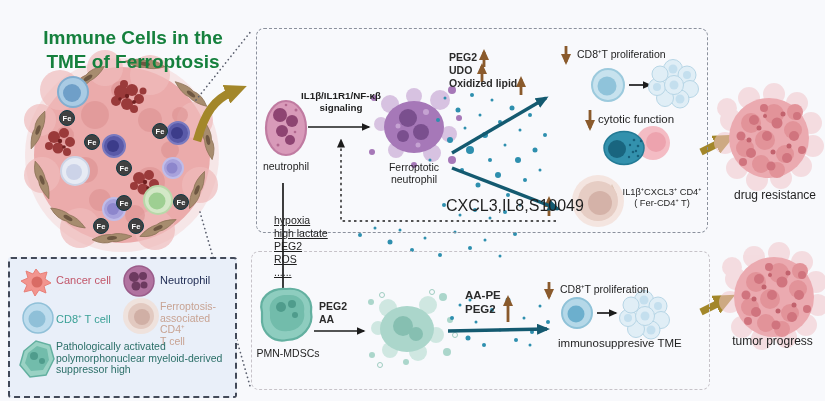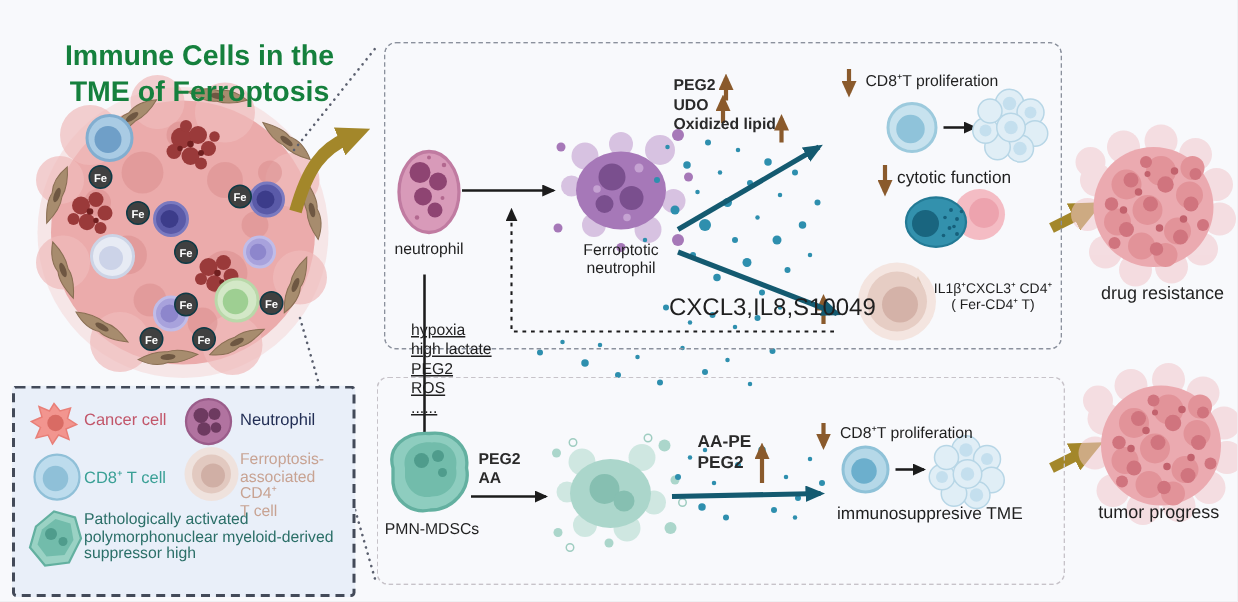--- a/index.html
+++ b/index.html
@@ -467,20 +467,22 @@
 <div class="fe" style="left:59px;top:110px;">Fe</div>
 <div class="fe" style="left:84px;top:134px;">Fe</div>
 <div class="fe" style="left:152px;top:123px;">Fe</div>
 <div class="fe" style="left:116px;top:160px;">Fe</div>
 <div class="fe" style="left:116px;top:195px;">Fe</div>
 <div class="fe" style="left:173px;top:194px;">Fe</div>
 <div class="fe" style="left:93px;top:218px;">Fe</div>
 <div class="fe" style="left:128px;top:218px;">Fe</div>
 
 <div class="lbl sm ctr" style="left:251px;top:160px;width:70px;">neutrophil</div>
+<div class="lbl ctr pre" style="left:296px;top:90px;width:90px;font-size:9.8px;font-weight:600;">IL1β/IL1R1/NF-κβ
+signaling</div>
 <div class="lbl sm ctr pre" style="left:377px;top:161px;width:74px;">Ferroptotic
 neutrophil</div>
 <div class="lbl sm factor" style="left:449px;top:51px;">PEG2</div>
 <div class="lbl sm factor" style="left:449px;top:64px;">UDO</div>
 <div class="lbl sm factor" style="left:449px;top:77px;">Oxidized lipid</div>
 <div class="lbl sm" style="left:577px;top:48px;">CD8⁺T proliferation</div>
 <div class="lbl med" style="left:598px;top:113px;">cytotic function</div>
 <div class="lbl ctr pre" style="left:616px;top:187px;width:92px;font-size:9.3px;">IL1β⁺CXCL3⁺ CD4⁺
 ( Fer-CD4⁺ T)</div>
 <div class="lbl" style="left:446px;top:197px;font-size:16px;">CXCL3,IL8,S10049</div>

